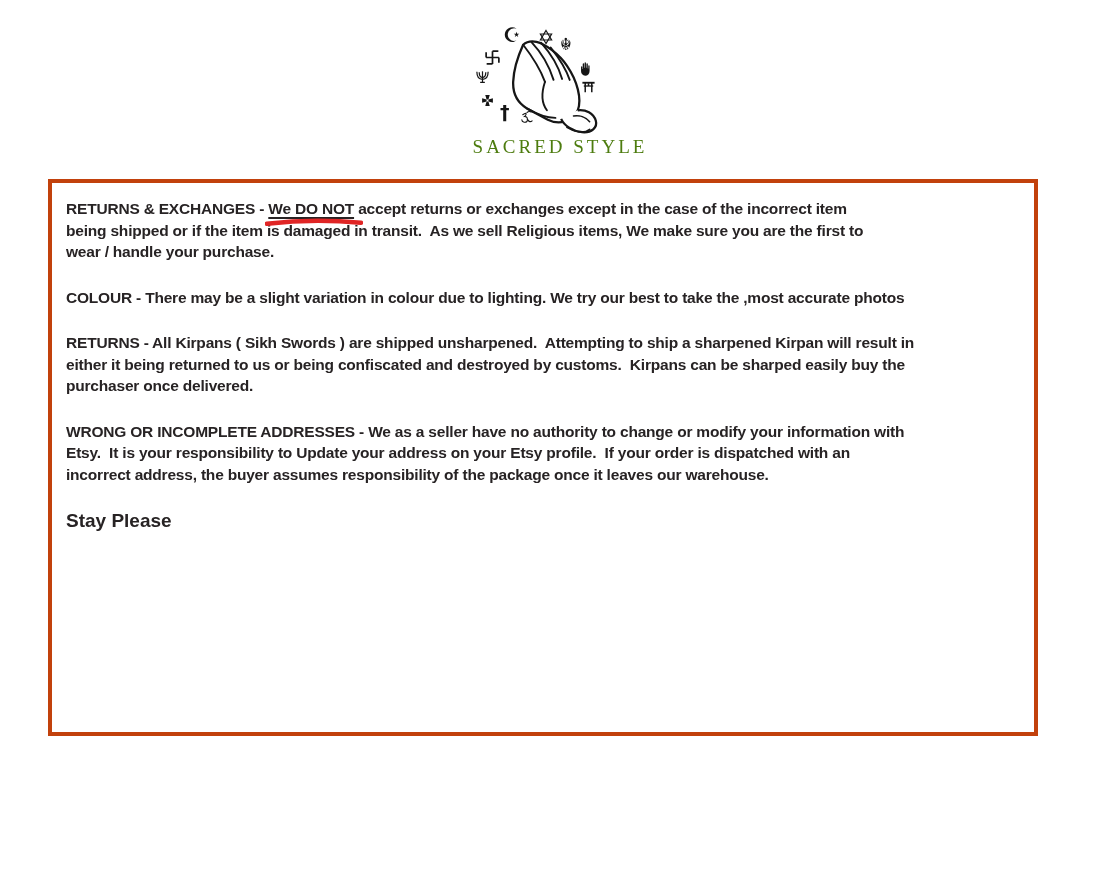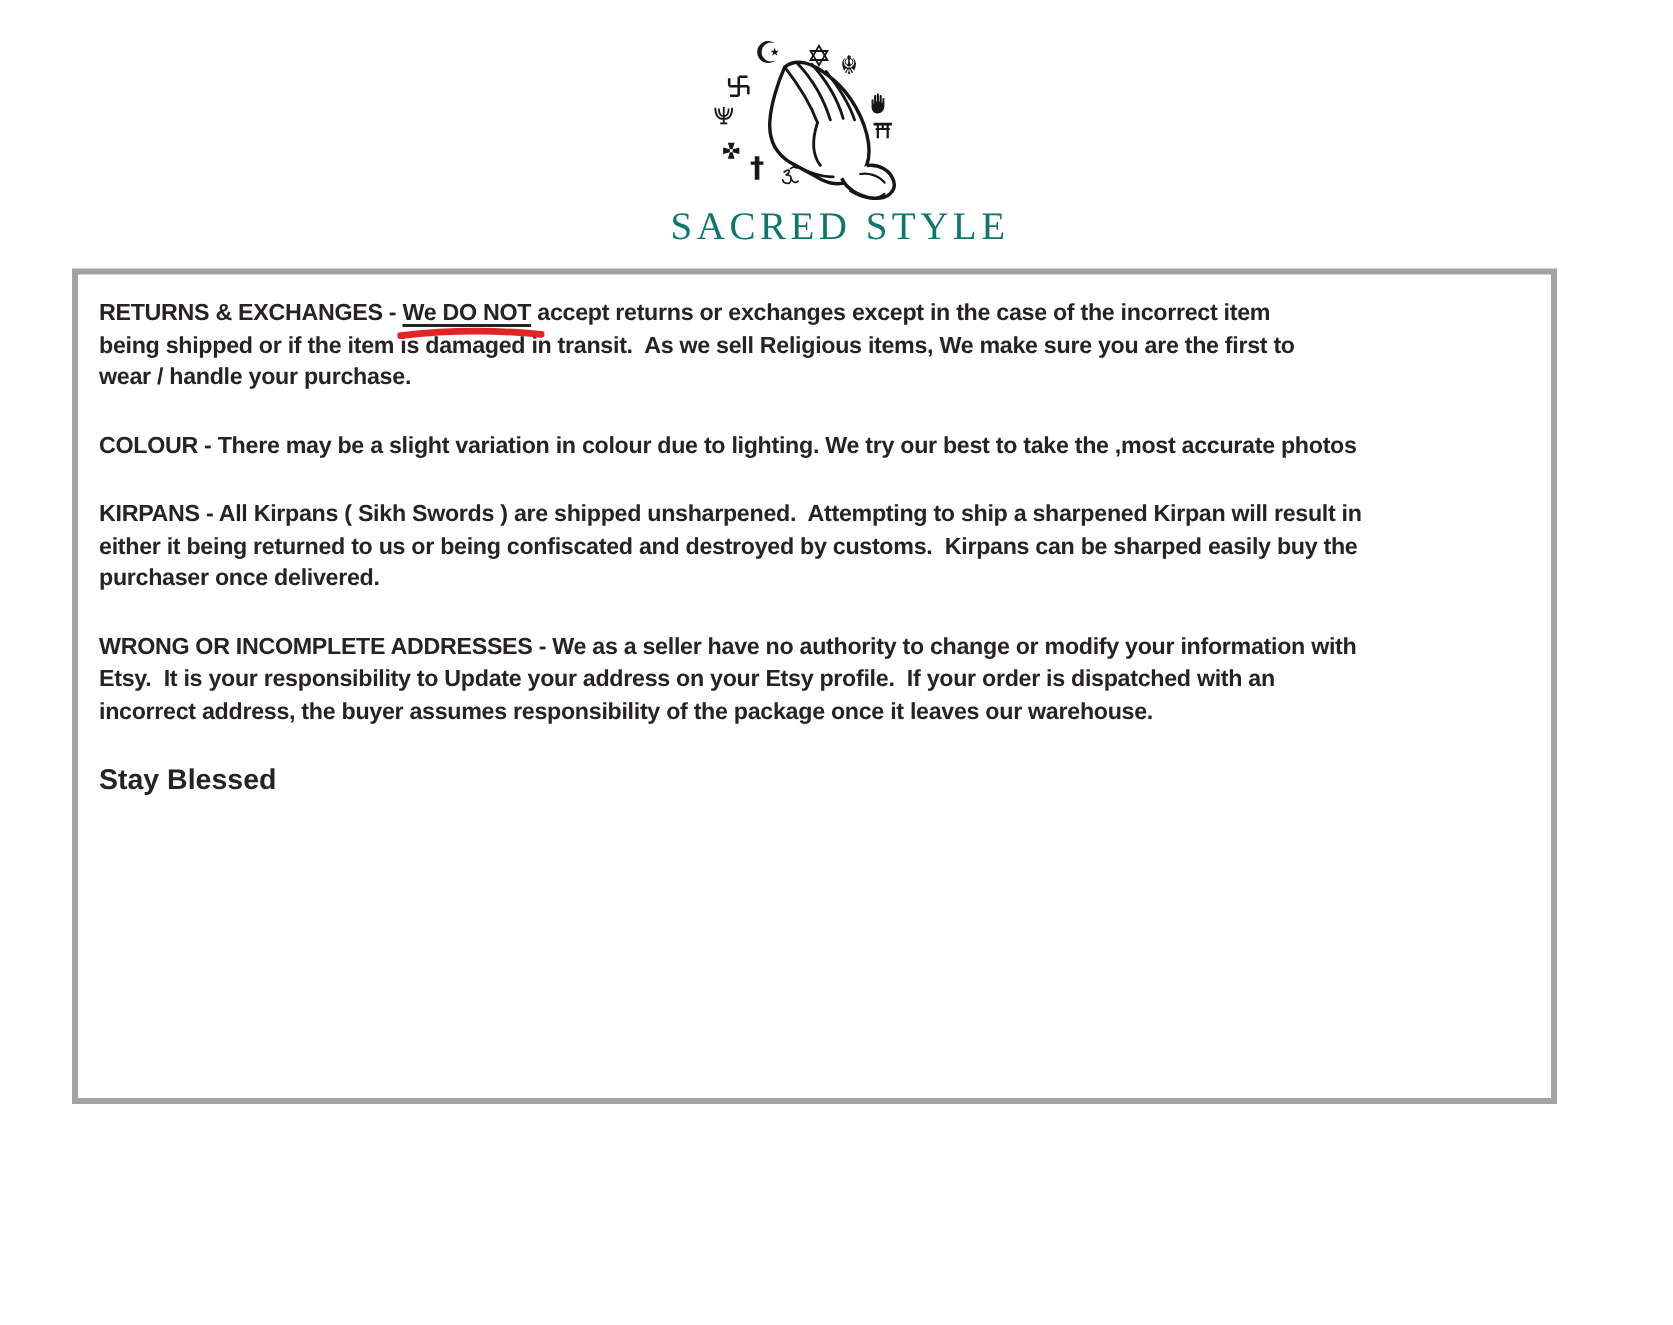--- a/index.html
+++ b/index.html
@@ -16,26 +16,26 @@
   .s-stardavid{left:118px;top:11px;}
   .s-khanda{left:140px;top:18px;font-size:17px;}
   .s-hamsa{left:159px;top:44px;}
   .s-torii{left:161px;top:61px;}
   .s-menorah{left:55px;top:50px;}
   .s-maltese{left:61px;top:76px;}
   .s-cross{left:80px;top:85px;font-size:19px;font-weight:bold;}
   .s-om{left:99px;top:92px;}
   .hands{position:absolute;left:77px;top:22px;width:115px;height:95px;}
   .brand{position:absolute;left:0;top:118px;width:280px;text-align:center;
-         font-family:"Liberation Serif", serif;font-size:26px;letter-spacing:3px;
-         color:#0f766e;white-space:nowrap;}
+         font-family:"Liberation Serif", serif;font-size:19px;letter-spacing:3px;
+         color:#4d7c0f;white-space:nowrap;}
 
   
   .policy-box{position:absolute;left:48px;top:179px;width:990px;height:557px;
-              box-sizing:border-box;border:4px solid #a3a3a3;background:#fff;
+              box-sizing:border-box;border:4px solid #c2410c;background:#fff;
               padding:15px 12px 0 14px;overflow:hidden;}
   .para{margin:0 0 24px 0;white-space:pre-wrap;font-weight:bold;font-size:15.5px;
         line-height:21.5px;letter-spacing:-0.2px;color:#272324;}
   .mt-extra{margin-top:14px;}
   .closing{margin:0;font-weight:bold;font-size:19px;line-height:24px;color:#272324;}
   .emph{position:relative;text-decoration:underline;text-decoration-thickness:2px;
         text-underline-offset:3px;}
   .redstroke{position:absolute;left:-3px;right:-9px;bottom:-9px;height:9px;pointer-events:none;}
   .redstroke svg{display:block;width:100%;height:100%;}
 </style>
@@ -143,25 +143,25 @@
     <p class="para"><span>RETURNS &amp; EXCHANGES - </span><span class="emph"><span>We DO NOT</span><span class="redstroke"><svg viewBox="0 0 100 10" preserveAspectRatio="none">
               <path d="M2,7.5 Q50,1.5 98,6.5" fill="none" stroke-width="5" stroke-linecap="round" stroke="#e02525"></path>
             </svg></span></span><span> accept returns or exchanges except in the case of the incorrect item
 being shipped or if the item is damaged in transit.  As we sell Religious items, We make sure you are the first to
 wear / handle your purchase.</span></p>
 
 
 
     <p class="para mt-extra">COLOUR - There may be a slight variation in colour due to lighting. We try our best to take the ,most accurate photos</p>
 
-    <p class="para">KIRPANS - All Kirpans ( Sikh Swords ) are shipped unsharpened.  Attempting to ship a sharpened Kirpan will result in
+    <p class="para">RETURNS - All Kirpans ( Sikh Swords ) are shipped unsharpened.  Attempting to ship a sharpened Kirpan will result in
 either it being returned to us or being confiscated and destroyed by customs.  Kirpans can be sharped easily buy the
 purchaser once delivered.</p>
 
     <p class="para">WRONG OR INCOMPLETE ADDRESSES - We as a seller have no authority to change or modify your information with
 Etsy.  It is your responsibility to Update your address on your Etsy profile.  If your order is dispatched with an
 incorrect address, the buyer assumes responsibility of the package once it leaves our warehouse.</p>
 
 
-    <p class="closing">Stay Blessed</p>
+    <p class="closing">Stay Please</p>
 
   </section>
 </div>
 
 </body></html>

